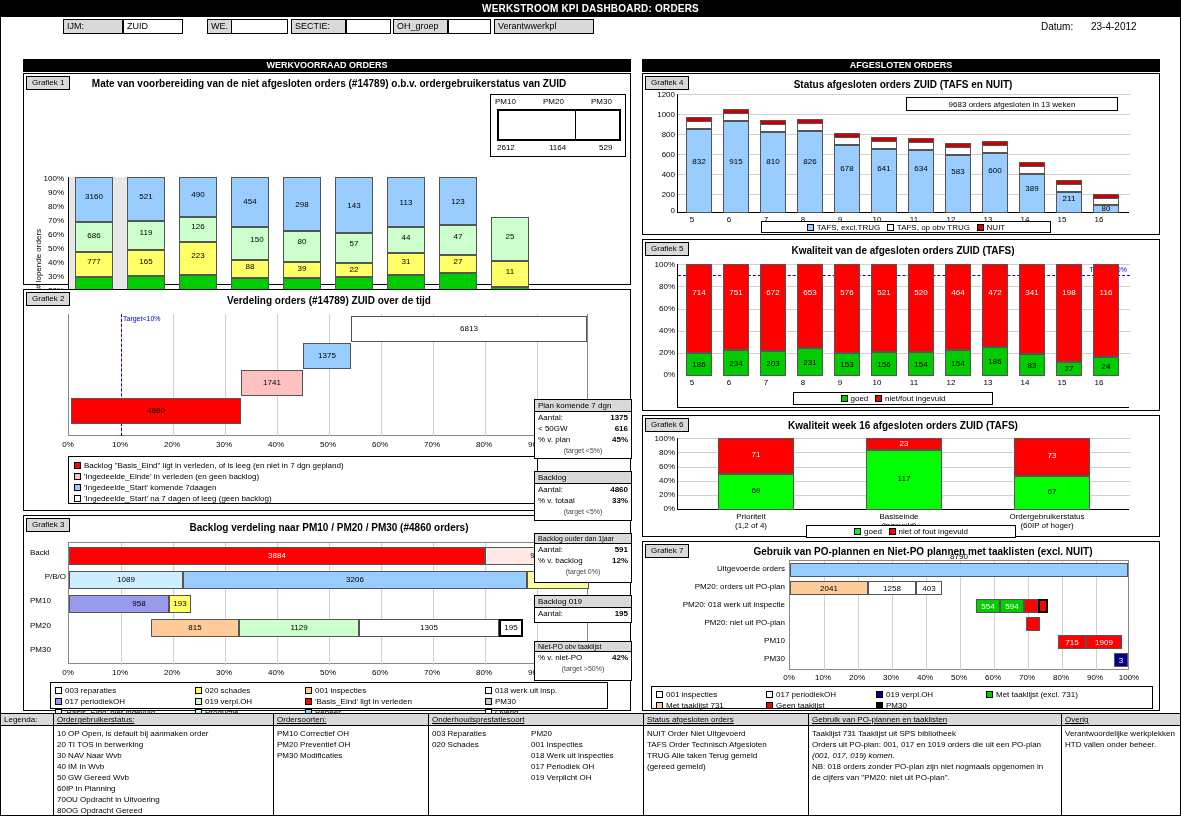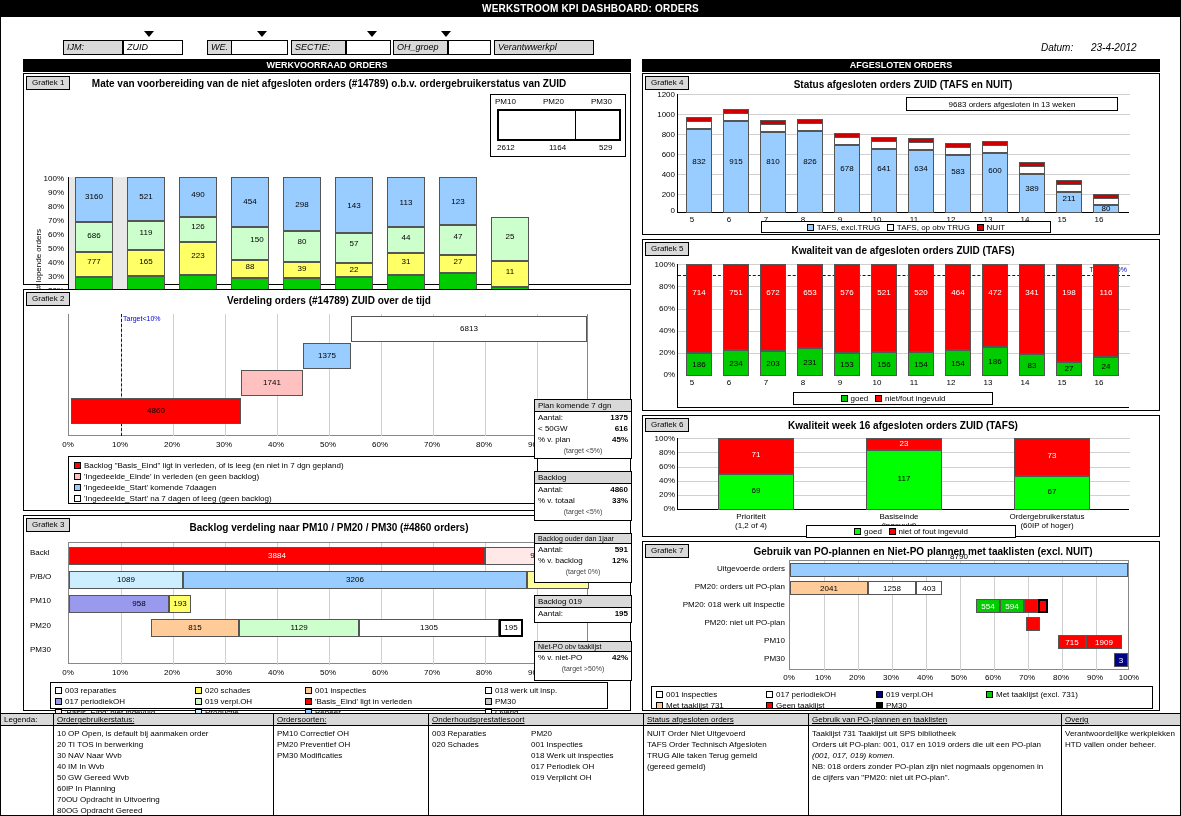--- a/index.html
+++ b/index.html
@@ -16,21 +16,21 @@
   .page { position:relative; width:1181px; height:816px; border:1px solid #000; }
 
   
   .titlebar {
     position:absolute; left:0; top:0; width:1179px; height:16px;
     background:#000; color:#fff; text-align:center; font-weight:bold; font-size:10px;
     line-height:16px; letter-spacing:.2px;
   }
 
   
-  .filterrow { position:absolute; left:0; top:25px; width:1179px; height:30px;font-style:italic; }
+  .filterrow { position:absolute; left:0; top:4px; width:1179px; height:30px; }
   .fbox {
     position:absolute; top:14px; height:15px; background:#d9d9d9;
     border:1px solid #000; font-size:9px; line-height:13px; padding-left:3px;
   }
   .fbox.white { background:#fff; }
   .arrow {
     position:absolute; width:0; height:0;
     border-left:5px solid transparent; border-right:5px solid transparent;
     border-top:6px solid #000;
   }
@@ -290,21 +290,21 @@
       <div class="lrow"><span class="lg" style="background:#99ccff;"></span><span>'Ingedeelde_Start' komende 7daagen</span></div>
       <div class="lrow"><span class="lg" style="background:#ffffff;"></span><span>'Ingedeelde_Start' na 7 dagen of leeg (geen backlog)</span></div>
     </div>
   </div>
 
   <div class="panel" style="left:22px; top:514px; width:608px; height:196px;">
     <div class="tag">Grafiek 3</div>
     <div class="ptitle" style="position:absolute; left:60px; top:6px; width:490px;">Backlog verdeling naar PM10 / PM20 / PM30 (#4860 orders)</div>
 
     <div class="ylab" style="left:6px; top:32px; width:36px; text-align:left;">Backl</div>
-    <div class="ylab" style="left:6px; top:56px; width:36px; text-align:left;">P/B/O</div>
+    <div class="ylab" style="left:6px; top:56px; width:36px; text-align:right;">P/B/O</div>
     <div class="ylab" style="left:6px; top:80px; width:36px; text-align:left;">PM10</div>
     <div class="ylab" style="left:6px; top:105px; width:36px; text-align:left;">PM20</div>
     <div class="ylab" style="left:6px; top:129px; width:36px; text-align:left;">PM30</div>
 
     <div class="plot" style="left:44px; top:26px; width:520px; height:122px; border:1px solid #888;">
       <div class="vgrid" style="left:52px; top:0; height:122px;"></div>
       <div class="vgrid" style="left:104px; top:0; height:122px;"></div>
       <div class="vgrid" style="left:156px; top:0; height:122px;"></div>
       <div class="vgrid" style="left:208px; top:0; height:122px;"></div>
       <div class="vgrid" style="left:260px; top:0; height:122px;"></div>

